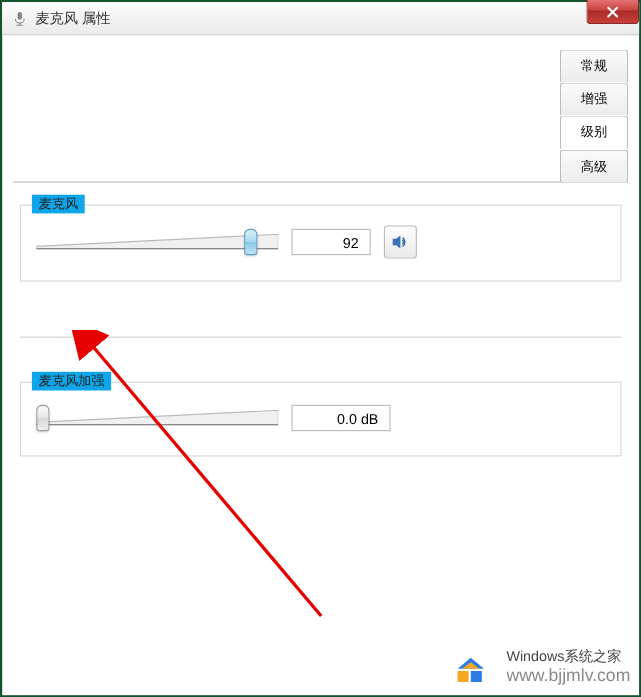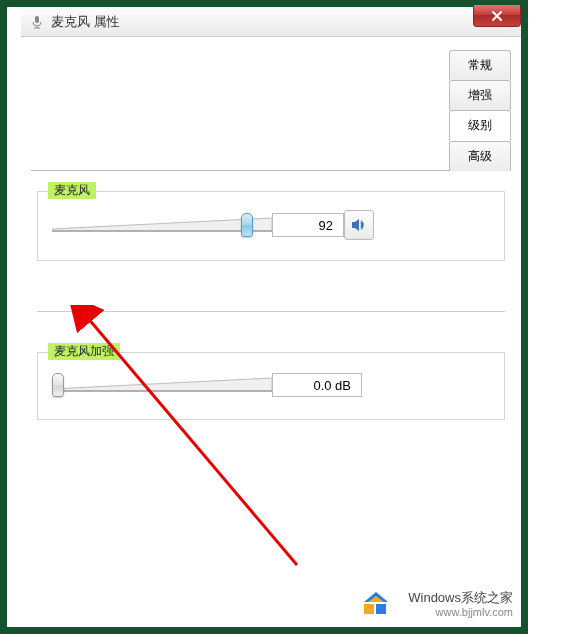--- a/index.html
+++ b/index.html
@@ -6,26 +6,25 @@
     body {
       font-family: "Microsoft YaHei", "SimSun", Arial, sans-serif;
       font-size: 12px;
       background: #fff;
       width: 583px;
       height: 634px;
       position: relative;
       overflow: hidden;
     }
     .window {
-      width: 528px;
+      width: 583px;
       height: 634px;
       background: #fff;
-      border: 7px solid #14532d;
-      position: relative;
-      padding-left: 14px;
+      border: 2px solid #14532d;
+      position: relative;
     }
     .titlebar {
       height: 30px;
       background: linear-gradient(to bottom, #fdfdfd, #eaeaea);
       border-bottom: 1px solid #ccc;
       display: flex;
       align-items: center;
       padding: 0 8px;
       position: relative;
     }
@@ -89,27 +88,28 @@
     .group-box {
       border: 1px solid #d5d5d5;
       padding: 18px 14px 20px 14px;
       margin-bottom: 50px;
       position: relative;
     }
     .group-label {
       position: absolute;
       top: -10px;
       left: 10px;
-      background: #bef264;
+      background: #0ea5e9;
       padding: 0 6px;
       color: #222;
     }
     .slider-row {
       display: flex;
       align-items: center;
+      gap: 12px;
     }
     .slider-track {
       position: relative;
       width: 220px;
       height: 28px;
       display: flex;
       align-items: center;
     }
     .track-triangle {
       width: 100%;
@@ -164,28 +164,28 @@
       left: 60px;
       top: 298px;
       pointer-events: none;
       z-index: 10;
     }
     .watermark {
       position: absolute;
       right: 8px;
       bottom: 8px;
       display: flex;
-      align-items: flex-start;
+      align-items: flex-end;
       gap: 18px;
       font-size: 13px;
       color: #444;
     }
     .watermark .url {
       color: #888;
-      font-size: 11px;
+      font-size: 16px;
       display: block;
       text-align: right;
     }
     .wm-text { line-height: 1.2; }
   </style>
 </head>
 <body>
 
 <div class="window">
 

